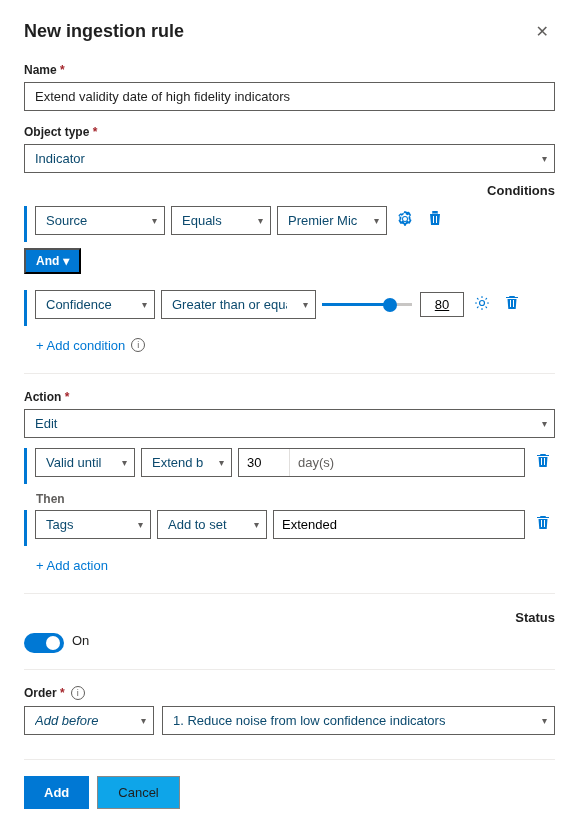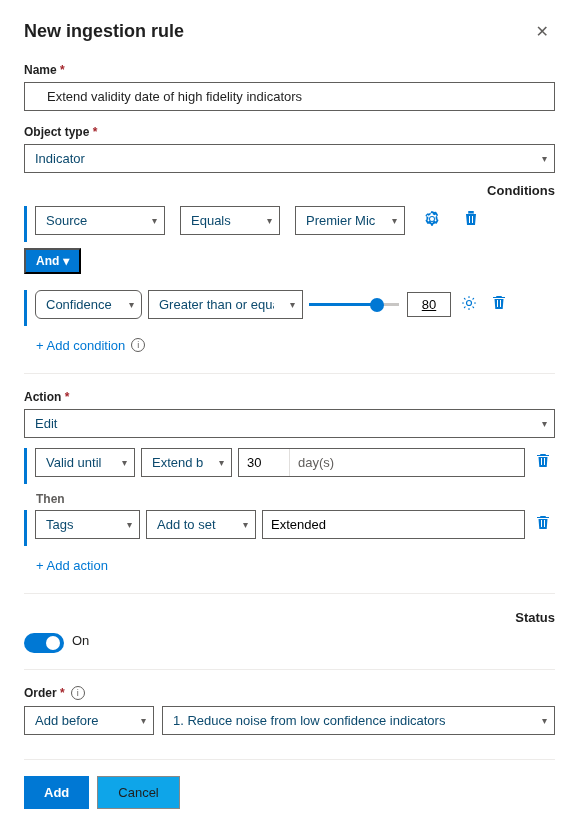--- a/index.html
+++ b/index.html
@@ -46,21 +46,21 @@
       margin-bottom: 5px;
       margin-top: 14px;
     }
     .required::after {
       content: ' *';
       color: #a4262c;
     }
     .text-input {
       width: 100%;
       border: 1px solid #605e5c;
-      padding: 6px 22px;
+      padding: 6px 10px;
       font-size: 13px;
       color: #1f1f1f;
       background: #fff;
       outline: none;
     }
     .select-container {
       position: relative;
       display: inline-flex;
       align-items: center;
     }
@@ -315,21 +315,21 @@
       </select>
       <span class="select-arrow">▾</span>
     </div>
   </div>
 
   <div class="conditions-section">
     <div class="section-label">Conditions</div>
 
     <div class="row-wrapper">
       <div class="vert-line"></div>
-      <div style="display:flex;gap:15px;flex:1;">
+      <div style="display:flex;gap:6px;flex:1;">
 
         <div class="select-container">
           <select class="select-box" style="width:130px;">
             <option>Source</option>
           </select>
           <span class="select-arrow">▾</span>
         </div>
 
         <div class="select-container">
           <select class="select-box" style="width:100px;">
@@ -369,21 +369,21 @@
         <span>And</span>
         <span>▾</span>
       </button>
     </div>
 
     <div class="row-wrapper">
       <div class="vert-line"></div>
       <div style="display:flex;align-items:center;gap:6px;flex:1;">
 
         <div class="select-container">
-          <select class="select-box" style="width:107px;border-radius:6px;">
+          <select class="select-box" style="width:120px;">
             <option>Confidence</option>
           </select>
           <span class="select-arrow">▾</span>
         </div>
 
         <div class="select-container">
           <select class="select-box" style="width:155px;">
             <option>Greater than or equal</option>
           </select>
           <span class="select-arrow">▾</span>
@@ -468,21 +468,21 @@
 
     
     <div style="font-size:12px;font-weight:600;color:#605e5c;margin:8px 0 4px 12px;">Then</div>
 
     
     <div class="row-wrapper">
       <div class="vert-line"></div>
       <div style="display:flex;align-items:center;gap:6px;flex:1;">
 
         <div class="select-container">
-          <select class="select-box" style="width:105px;">
+          <select class="select-box" style="width:116px;">
             <option>Tags</option>
           </select>
           <span class="select-arrow">▾</span>
         </div>
 
         <div class="select-container">
           <select class="select-box" style="width:110px;">
             <option>Add to set</option>
           </select>
           <span class="select-arrow">▾</span>
@@ -524,21 +524,21 @@
   <hr class="divider">
 
   <div class="order-section">
     <div class="order-label-row">
       <span class="field-label required" style="margin:0;">Order</span>
       <span class="info-icon">i</span>
     </div>
     <div class="order-row">
 
       <div class="select-container">
-        <select class="select-box" style="width:130px;">
+        <select class="select-box" style="width:130px;font-style:italic;">
           <option>Add before</option>
         </select>
         <span class="select-arrow">▾</span>
       </div>
 
       <div class="select-container" style="flex:1;">
         <select class="select-box" style="width:100%;">
           <option>1. Reduce noise from low confidence indicators</option>
         </select>
         <span class="select-arrow">▾</span>

